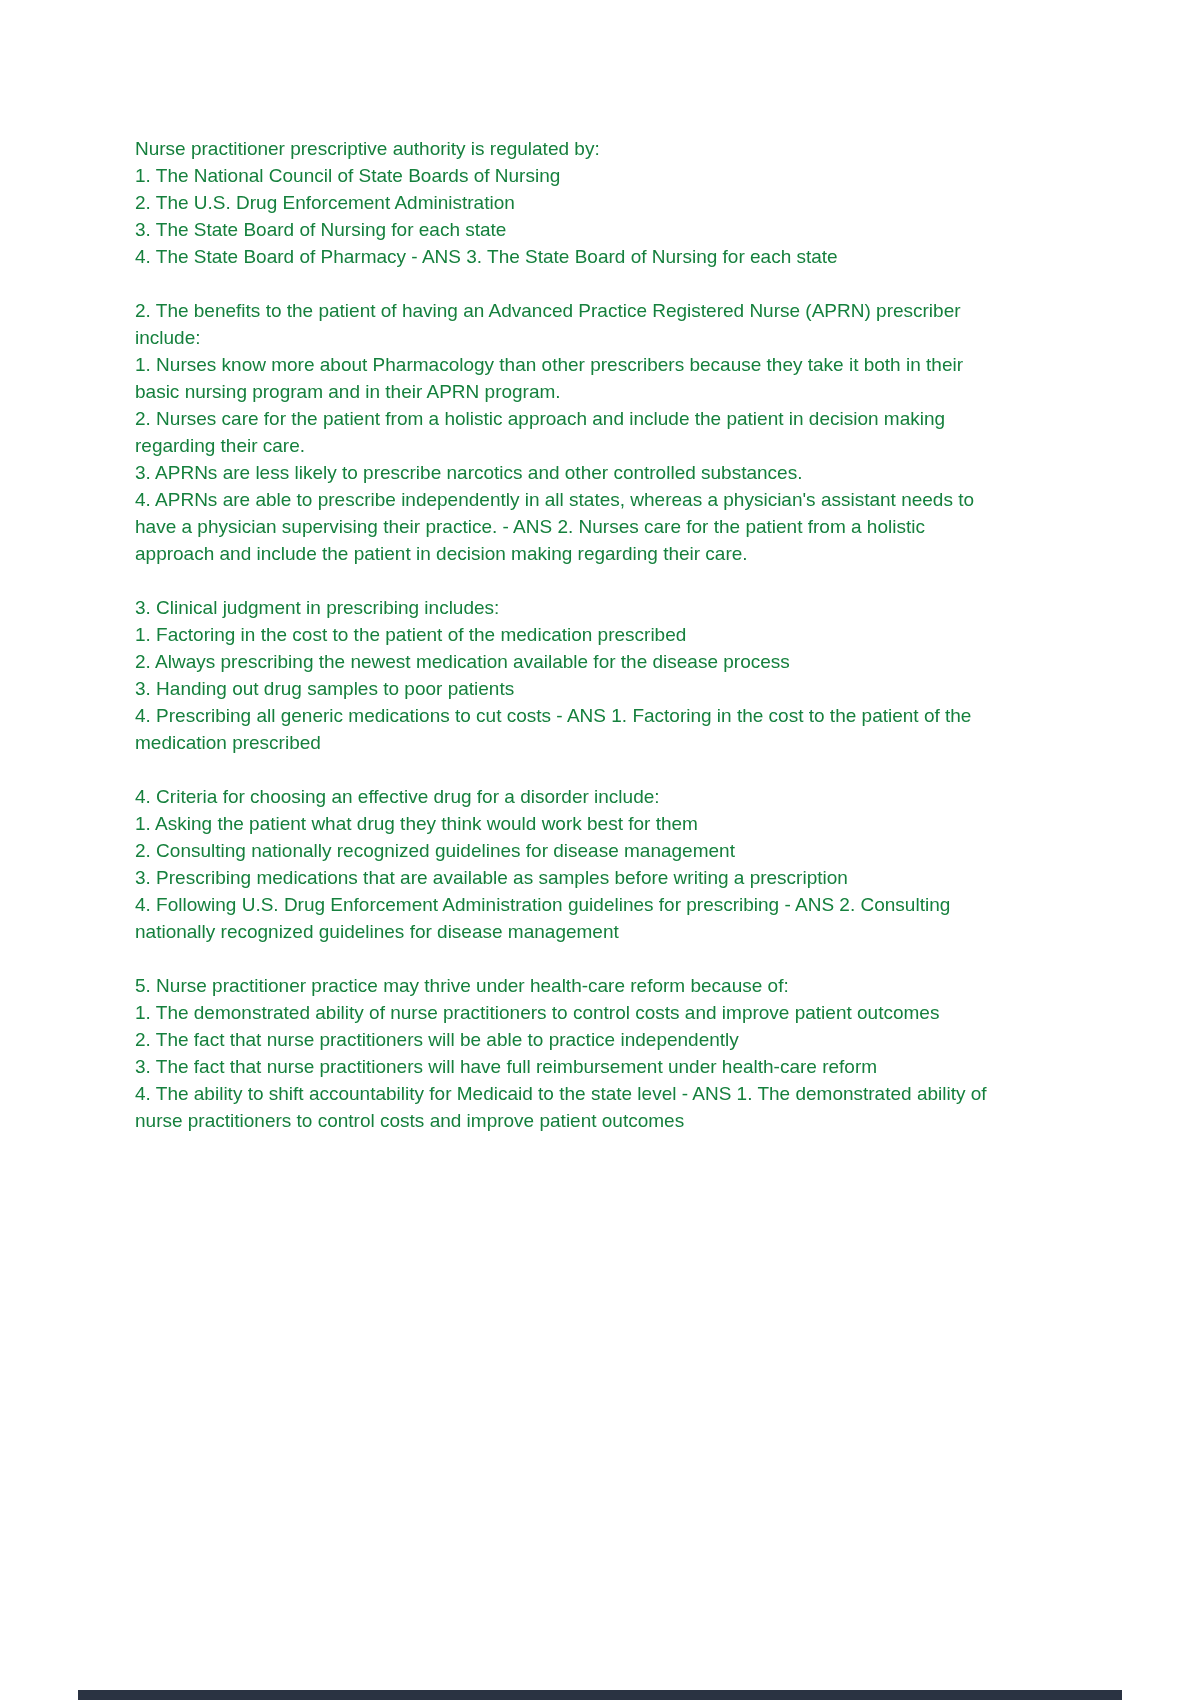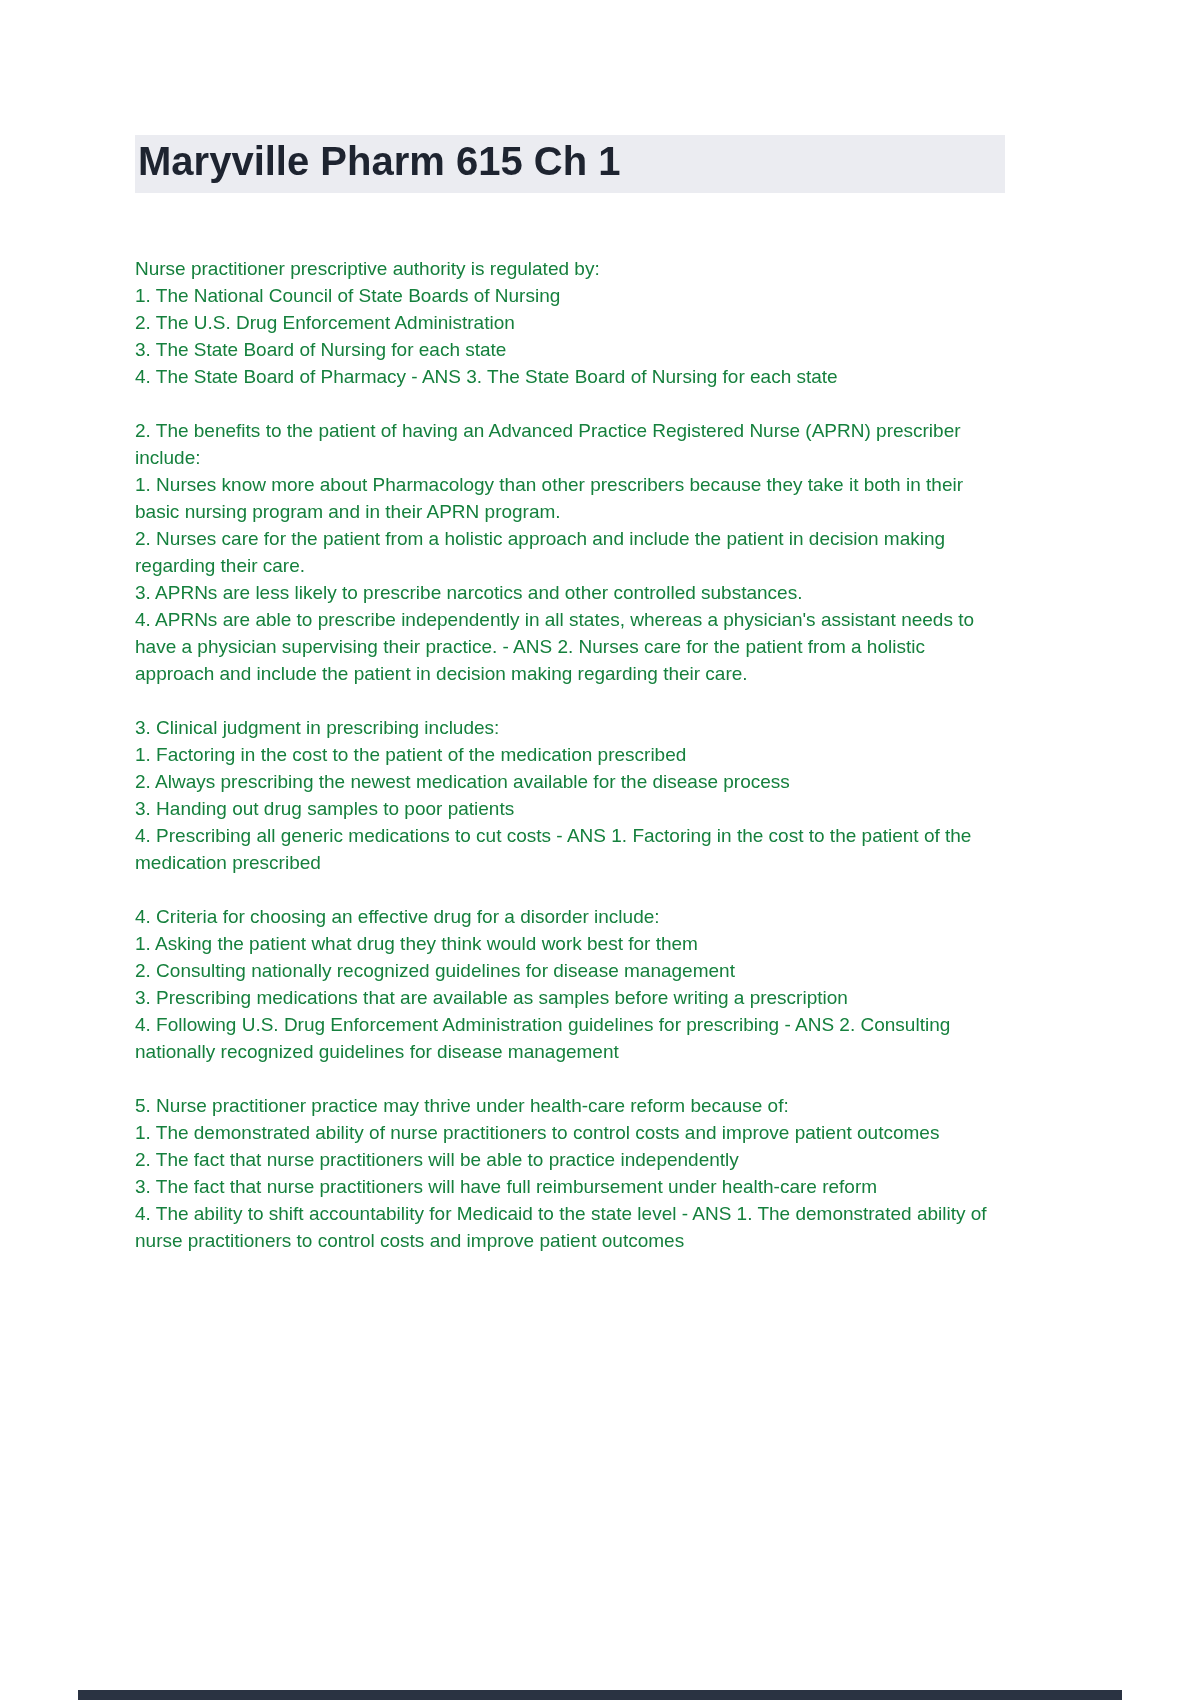--- a/index.html
+++ b/index.html
@@ -46,21 +46,20 @@
     right: 78px;
     bottom: 0;
     height: 10px;
     background: #2a3342;
   }
 </style>
 </head>
 <body>
 
 <div class="page">
-  <h1 class="doc-title">Maryville Pharm 615 Ch 1</h1>
 
   <div class="question-block">Nurse practitioner prescriptive authority is regulated by:
 1. The National Council of State Boards of Nursing
 2. The U.S. Drug Enforcement Administration
 3. The State Board of Nursing for each state
 4. The State Board of Pharmacy - ANS 3. The State Board of Nursing for each state</div>
 
   <div class="question-block">2. The benefits to the patient of having an Advanced Practice Registered Nurse (APRN) prescriber include:
 1. Nurses know more about Pharmacology than other prescribers because they take it both in their basic nursing program and in their APRN program.
 2. Nurses care for the patient from a holistic approach and include the patient in decision making regarding their care.

